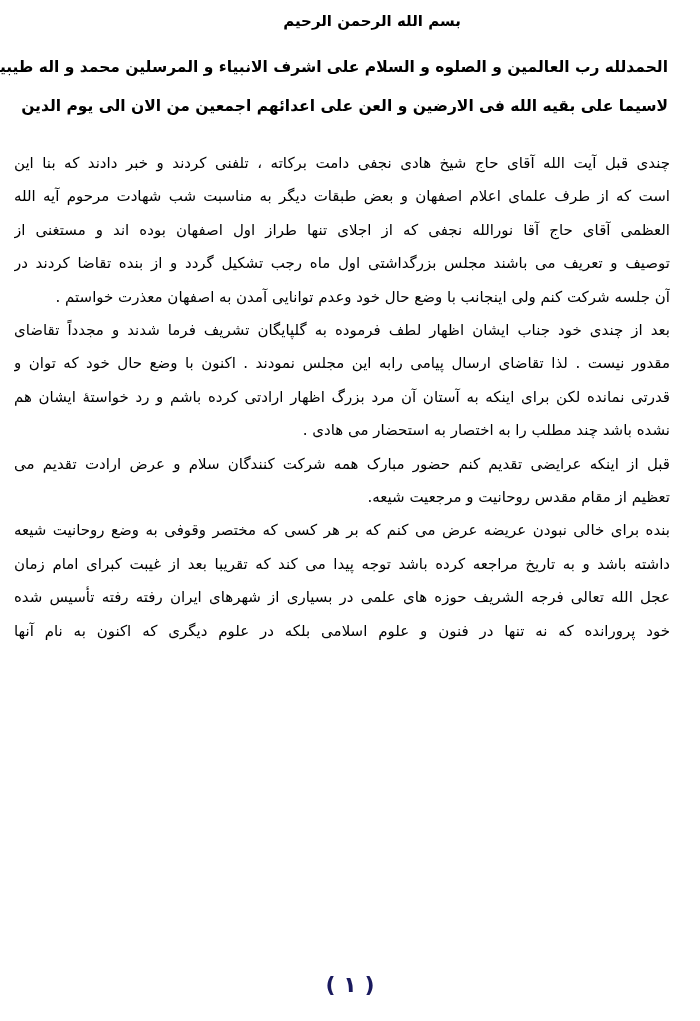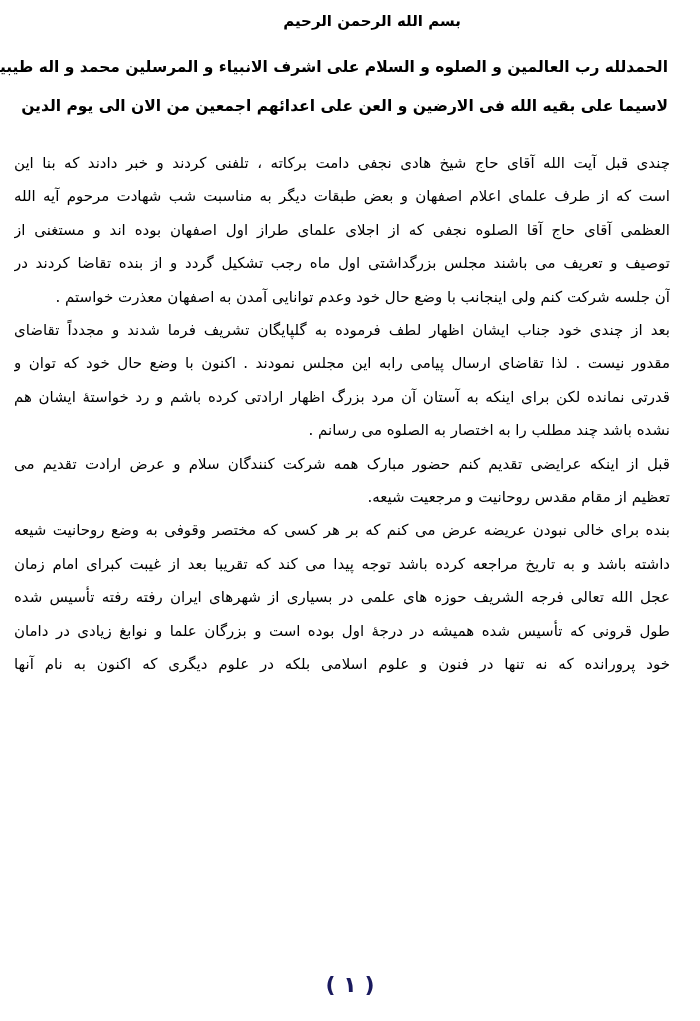--- a/index.html
+++ b/index.html
@@ -86,30 +86,29 @@
   <div class="bismillah">بسم الله الرحمن الرحیم</div>
 
   <div class="invocation">
     <span class="line">الحمدلله رب العالمین و الصلوه و السلام علی اشرف الانبیاء و المرسلین محمد و اله طیبین و</span>
     <span class="line">لاسیما علی بقیه الله فی الارضین و العن علی اعدائهم اجمعین من الان الی یوم الدین</span>
   </div>
 
   <div class="body-text">
     <span class="line">چندی قبل آیت الله آقای حاج شیخ هادی نجفی دامت برکاته ، تلفنی کردند و خبر دادند که بنا این</span>
     <span class="line">است که از طرف علمای اعلام اصفهان و بعض طبقات دیگر به مناسبت شب شهادت مرحوم آیه الله</span>
-    <span class="line">العظمی آقای حاج آقا الصلوه نجفی که از اجلای علمای طراز اول اصفهان بوده اند و مستغنی از</span>
+    <span class="line">العظمی آقای حاج آقا نورالله نجفی که از اجلای تنها طراز اول اصفهان بوده اند و مستغنی از</span>
     <span class="line">توصیف و تعریف می باشند مجلس بزرگداشتی اول ماه رجب تشکیل گردد و از بنده تقاضا کردند در</span>
     <span class="line last">آن جلسه شرکت کنم ولی اینجانب با وضع حال خود وعدم توانایی آمدن به اصفهان معذرت خواستم .</span>
     <span class="line">بعد از چندی خود جناب ایشان اظهار لطف فرموده به گلپایگان تشریف فرما شدند و مجدداً تقاضای</span>
     <span class="line">مقدور نیست . لذا تقاضای ارسال پیامی رابه این مجلس نمودند . اکنون با وضع حال خود که توان و</span>
     <span class="line">قدرتی نمانده لکن برای اینکه به آستان آن مرد بزرگ اظهار ارادتی کرده باشم و رد خواستۀ ایشان هم</span>
-    <span class="line last">نشده باشد چند مطلب را به اختصار به الصلوه می رسانم .</span>
+    <span class="line last">نشده باشد چند مطلب را به اختصار به استحضار می هادی .</span>
     <span class="line">قبل از اینکه عرایضی تقدیم کنم حضور مبارک همه شرکت کنندگان سلام و عرض ارادت تقدیم می</span>
     <span class="line last">تعظیم از مقام مقدس روحانیت و مرجعیت شیعه.</span>
     <span class="line">بنده برای خالی نبودن عریضه عرض می کنم که بر هر کسی که مختصر وقوفی به وضع روحانیت شیعه</span>
     <span class="line">داشته باشد و به تاریخ مراجعه کرده باشد توجه پیدا می کند که تقریبا بعد از غیبت کبرای امام زمان</span>
     <span class="line">عجل الله تعالی فرجه الشریف حوزه های علمی در بسیاری از شهرهای ایران رفته رفته تأسیس شده</span>
-    <span class="line">طول قرونی که تأسیس شده همیشه در درجۀ اول بوده است و بزرگان علما و نوابغ زیادی در دامان</span>
     <span class="line">خود پرورانده که نه تنها در فنون و علوم اسلامی بلکه در علوم دیگری که اکنون به نام آنها</span>
   </div>
 
   <div class="page-number" style="color: rgb(26, 26, 94);">( ١ )</div>
 </div>
 
 </body></html>

